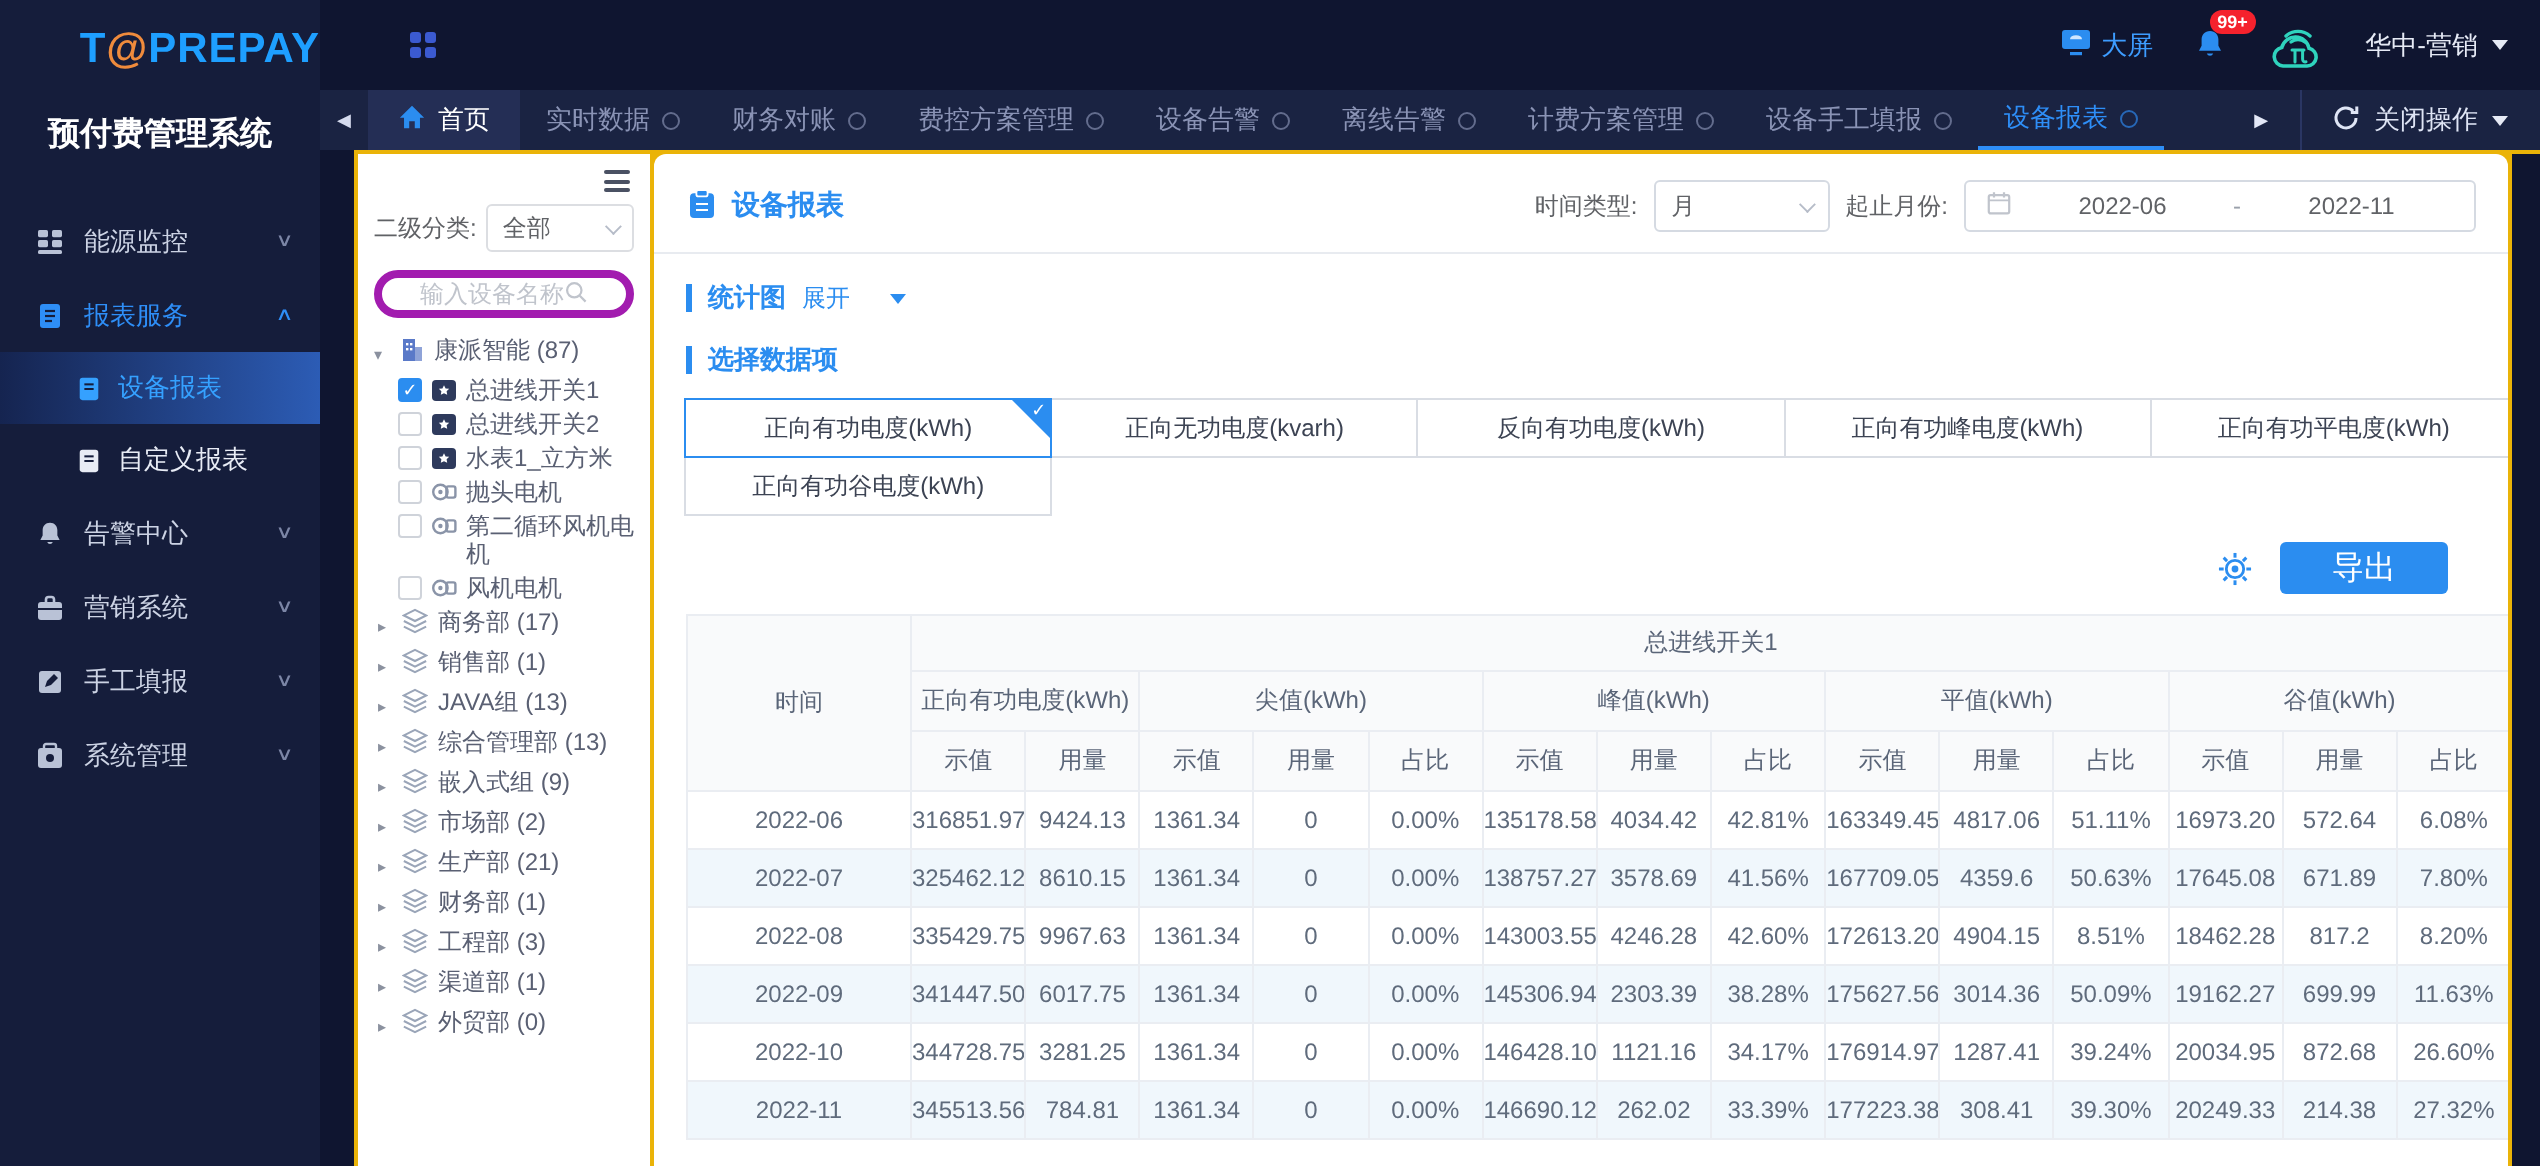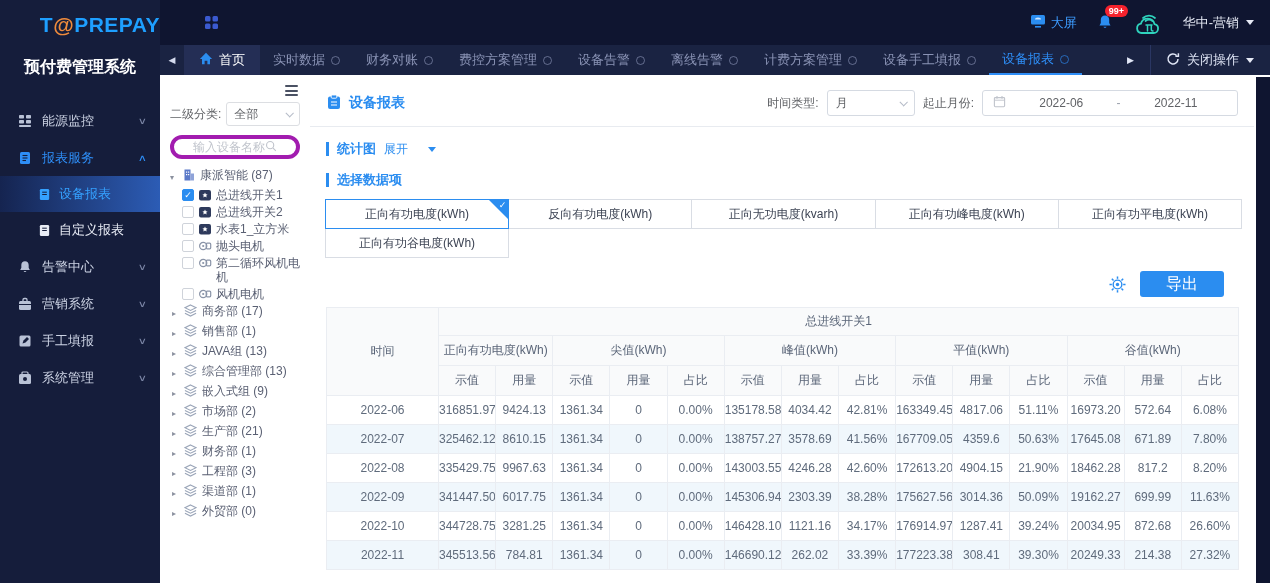--- a/index.html
+++ b/index.html
@@ -40,21 +40,21 @@
   .home-tab { background:#242e55; display:flex; align-items:center; gap:6px; padding:0 15px; color:#fff; font-size:13px; cursor:pointer; }
   .tab-strip { display:flex; }
   .tab { display:flex; align-items:center; gap:6px; padding:0 13px; color:#8a93b5; font-size:13px; cursor:pointer; }
   .tab.active { color:#2e8ef7; border-bottom:2px solid #2e8ef7; }
   .tab-close { width:9px; height:9px; border:1px solid currentColor; border-radius:50%; opacity:.65; flex-shrink:0; }
   .tabbar-right { margin-left:auto; display:flex; align-items:stretch; }
   .fwd-arrow { display:flex; align-items:center; padding:0 16px; color:#e3e8f7; font-size:9px; cursor:pointer; }
   .close-op { display:flex; align-items:center; gap:7px; color:#dfe5f5; font-size:13px; padding:0 16px 0 15px; border-left:1px solid #2a3663; cursor:pointer; }
 
   
-  .content { flex:1; background:#ffffff; display:flex; gap:2px; padding:2px 0 0 2px; min-height:0; }
+  .content { flex:1; background:#eab308; display:flex; gap:2px; padding:2px 0 0 2px; min-height:0;margin-left:17px; }
   .right-strip { width:14px; background:#0f1530; flex-shrink:0; }
 
   .tree-panel { width:146px; flex-shrink:0; background:#fff; padding:6px 8px; font-size:12px; overflow:hidden; }
   .panel-tools { display:flex; justify-content:flex-end; padding:2px 2px 4px 0; cursor:pointer; }
   .hamb { display:inline-flex; flex-direction:column; gap:2.5px; }
   .hamb span { display:block; height:2px; background:#4a5163; border-radius:1px; }
   .hamb .l1{width:13px}.hamb .l2{width:13px}.hamb .l3{width:13px}
   .cat-row { display:flex; align-items:center; gap:5px; margin-top:2px; color:#606266; }
   .cat-select { flex:1; height:24px; border:1px solid #dcdee2; border-radius:3px; display:flex; align-items:center; padding:0 7px; color:#606266; justify-content:space-between; cursor:pointer; background:#fff; }
   .sel-chev { width:6px; height:6px; border-right:1.3px solid #b6bcc8; border-bottom:1.3px solid #b6bcc8; transform:rotate(45deg) translateY(-1px); }
@@ -571,24 +571,24 @@
           <span class="section-title">选择数据项</span>
         </div>
 
         <div class="items-grid" id="items-grid">
             <div class="item-btn selected">
               <span>正向有功电度(kWh)</span>
               <span class="corner"></span>
               <span class="corner-check">✓</span>
             </div>
             <div class="item-btn">
+              <span>正向无功电度(kvarh)</span>
+            </div>
+            <div class="item-btn">
               <span>反向有功电度(kWh)</span>
-            </div>
-            <div class="item-btn">
-              <span>正向无功电度(kvarh)</span>
             </div>
             <div class="item-btn">
               <span>正向有功峰电度(kWh)</span>
             </div>
             <div class="item-btn">
               <span>正向有功平电度(kWh)</span>
             </div>
             <div class="item-btn">
               <span>正向有功谷电度(kWh)</span>
             </div>
@@ -701,21 +701,21 @@
                 <td>335429.75</td>
                 <td>9967.63</td>
                 <td>1361.34</td>
                 <td>0</td>
                 <td>0.00%</td>
                 <td>143003.55</td>
                 <td>4246.28</td>
                 <td>42.60%</td>
                 <td>172613.20</td>
                 <td>4904.15</td>
-                <td>21.90%</td>
+                <td>8.51%</td>
                 <td>18462.28</td>
                 <td>817.2</td>
                 <td>8.20%</td>
               </tr>
               <tr>
                 <td>2022-09</td>
                 <td>341447.50</td>
                 <td>6017.75</td>
                 <td>1361.34</td>
                 <td>0</td>

